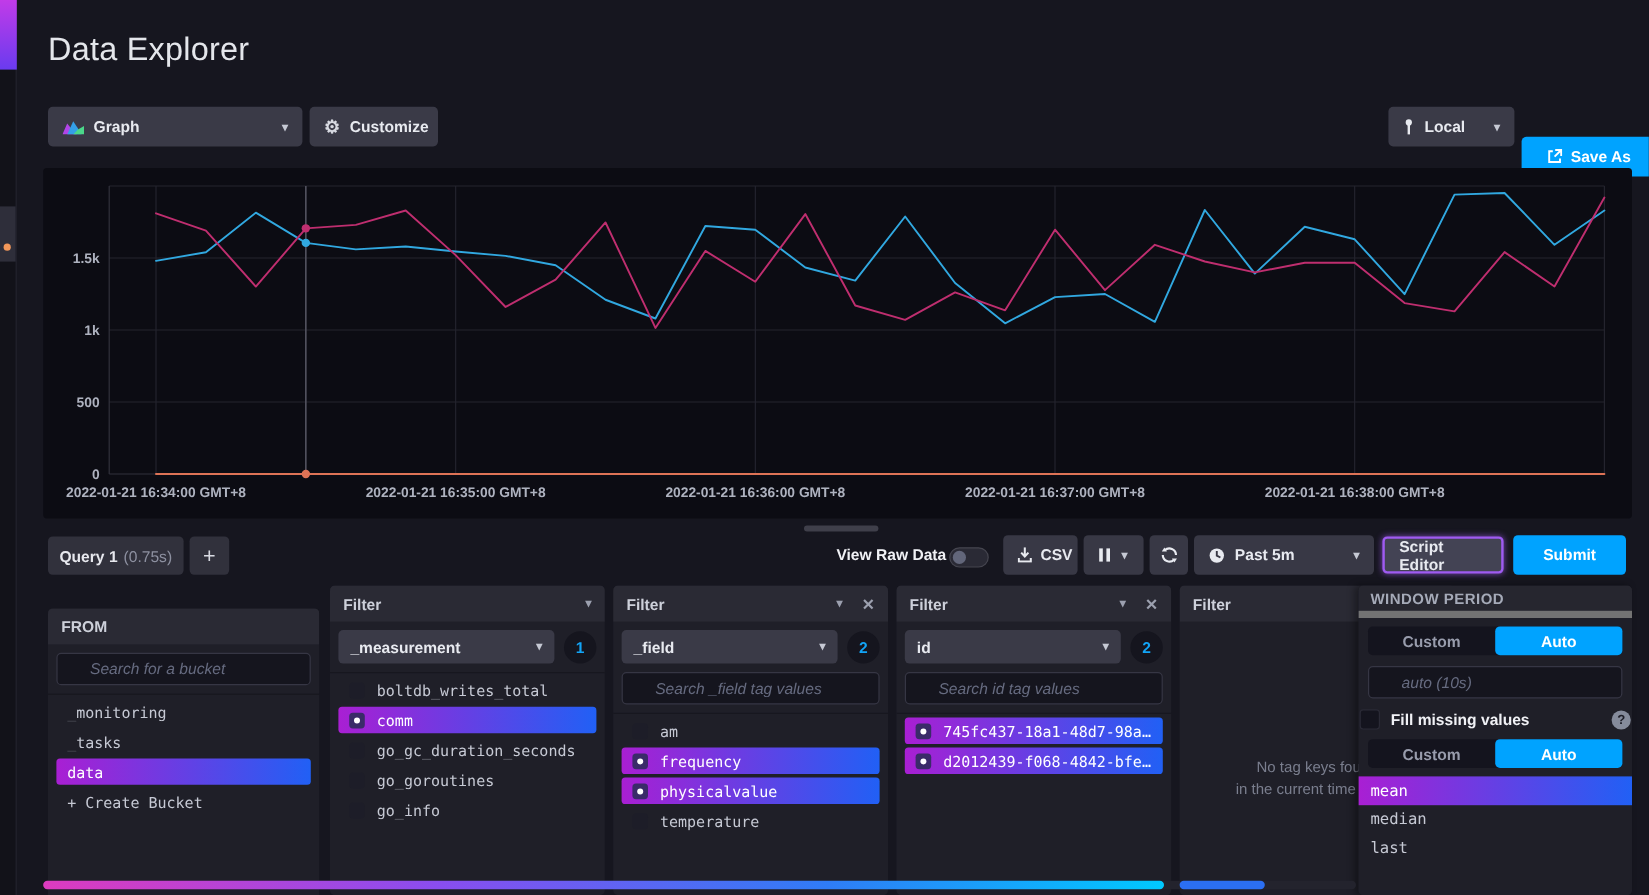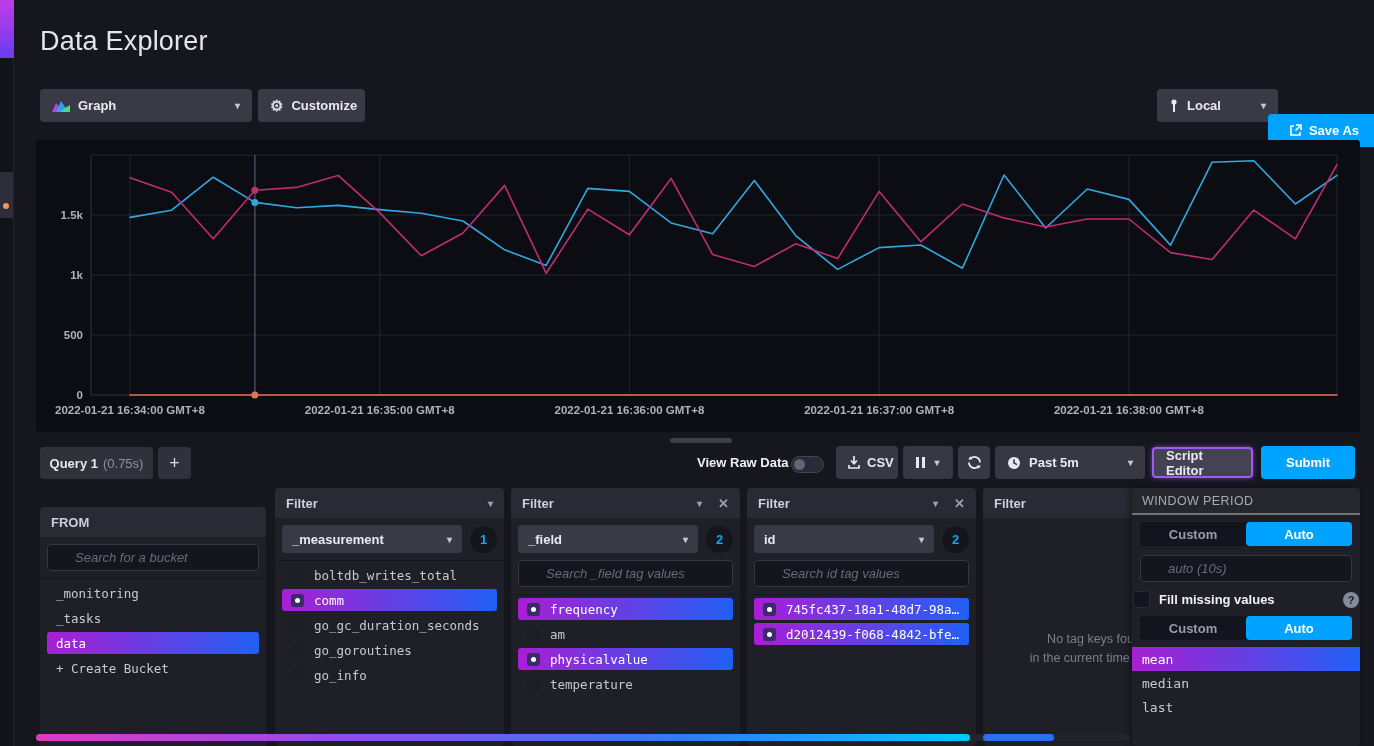--- a/index.html
+++ b/index.html
@@ -16,21 +16,21 @@
 
   
   .btn { position:absolute; height:33px; background:#3A3A47; border-radius:4px; display:flex; align-items:center; padding:0 12px; gap:8px; font-size:13px; font-weight:bold; color:#E8EAF0; cursor:pointer; }
   .btn .chev { margin-left:auto; color:#C6C9D4; font-size:10px; }
   .btn-blue { background:#00A3FF; color:#fff; justify-content:center; }
   .icon-svg { display:block; }
 
   
   .graph-btn { left:40px; top:89px; width:212px; }
   .customize-btn { left:258px; top:89px; width:107px; }
-  .local-btn { left:1157px; top:89px; width:121px; }
+  .local-btn { left:1157px; top:89px; width:105px; }
   .saveas-btn { left:1268px; top:89px; width:112px; gap:7px;margin-top:25px; }
   .gear { font-size:15px; color:#D8DAE2; }
 
   
   .graph-panel { position:absolute; left:36px; top:140px; width:1324px; height:292px; background:#0C0C13; border-radius:3px; }
   .graph-hscroll-thumb { position:absolute; left:670px; top:438px; width:62px; height:5px; border-radius:3px; background:#3F3F4A; }
 
   
   .query-tab { position:absolute; left:40px; top:447px; width:113px; height:32px; background:#31313C; border-radius:4px; display:flex; align-items:center; justify-content:center; gap:5px; font-size:13px; font-weight:bold; cursor:pointer; }
   .query-tab .qtime { color:#8D90A0; font-weight:normal; }
@@ -70,21 +70,21 @@
   .empty-msg { margin-top:105px; text-align:center; font-size:12.5px; color:#7A7E8E; line-height:19px; }
 
   .from-panel { left:40px; width:226px;margin-top:19px; }
   .f1 { left:275px; width:229px; }
   .f2 { left:511px; width:229px; }
   .f3 { left:747px; width:229px; }
   .f4 { left:983px; width:229px; }
 
   
   .win-panel { left:1132px; width:228px; z-index:5; box-shadow:-3px 0 6px rgba(0,0,0,.35); }
-  .w-head { height:27px; display:flex; align-items:center; padding:0 10px; background:#26262F; font-size:12.5px; font-weight:normal; color:#A5AAB8; letter-spacing:.4px; border-bottom:2px solid #737373; }
+  .w-head { height:27px; display:flex; align-items:center; padding:0 10px; background:#26262F; font-size:12.5px; font-weight:bold; color:#A5AAB8; letter-spacing:.4px; border-bottom:6px solid #737373; }
   .w-toggle { margin:7px 8px; height:24px; background:#14141E; border-radius:4px; display:flex; }
   .w-toggle .t-off { flex:1; display:flex; align-items:center; justify-content:center; font-size:13px; font-weight:bold; color:#989CAC; cursor:pointer; }
   .w-toggle .t-on { flex:1; display:flex; align-items:center; justify-content:center; font-size:13px; font-weight:bold; color:#fff; background:#00A3FF; border-radius:4px; cursor:pointer; }
   .w-input { margin:2px 8px 9px; width:212px; }
   .fill-row { margin:0 1px 8px; display:flex; align-items:center; gap:9px; }
   .fill-cb { width:17px; height:17px; background:#14141E; border-radius:3px; border:1px solid #2A2A36; cursor:pointer; }
   .fill-lbl { flex:1; font-size:13px; font-weight:bold; color:#F0F1F5; }
   .help { width:16px; height:16px; border-radius:50%; background:#858B9B; color:#1E1E28; font-size:11px; font-weight:bold; display:flex; align-items:center; justify-content:center; }
   .w-list .row { margin:0; border-radius:0; height:24px; padding:0 10px; font-size:13px; }
 
@@ -310,29 +310,29 @@
     <div class="dd-row">
       <div class="dd">
         <span>_field</span>
         <span class="chev">▾</span>
       </div>
       <div class="badge">2</div>
     </div>
     <input class="search" placeholder="Search _field tag values" style="">
     <div class="panel-divider"></div>
     <div class="list">
+        <div class="row">
+          <span class="cb"></span>
+          <span class="lbl">am</span>
+        </div>
         <div class="row sel">
           <span class="cb">
             <span class="dot"></span>
           </span>
           <span class="lbl">frequency</span>
-        </div>
-        <div class="row">
-          <span class="cb"></span>
-          <span class="lbl">am</span>
         </div>
         <div class="row sel">
           <span class="cb">
             <span class="dot"></span>
           </span>
           <span class="lbl">physicalvalue</span>
         </div>
         <div class="row">
           <span class="cb"></span>
           <span class="lbl">temperature</span>

